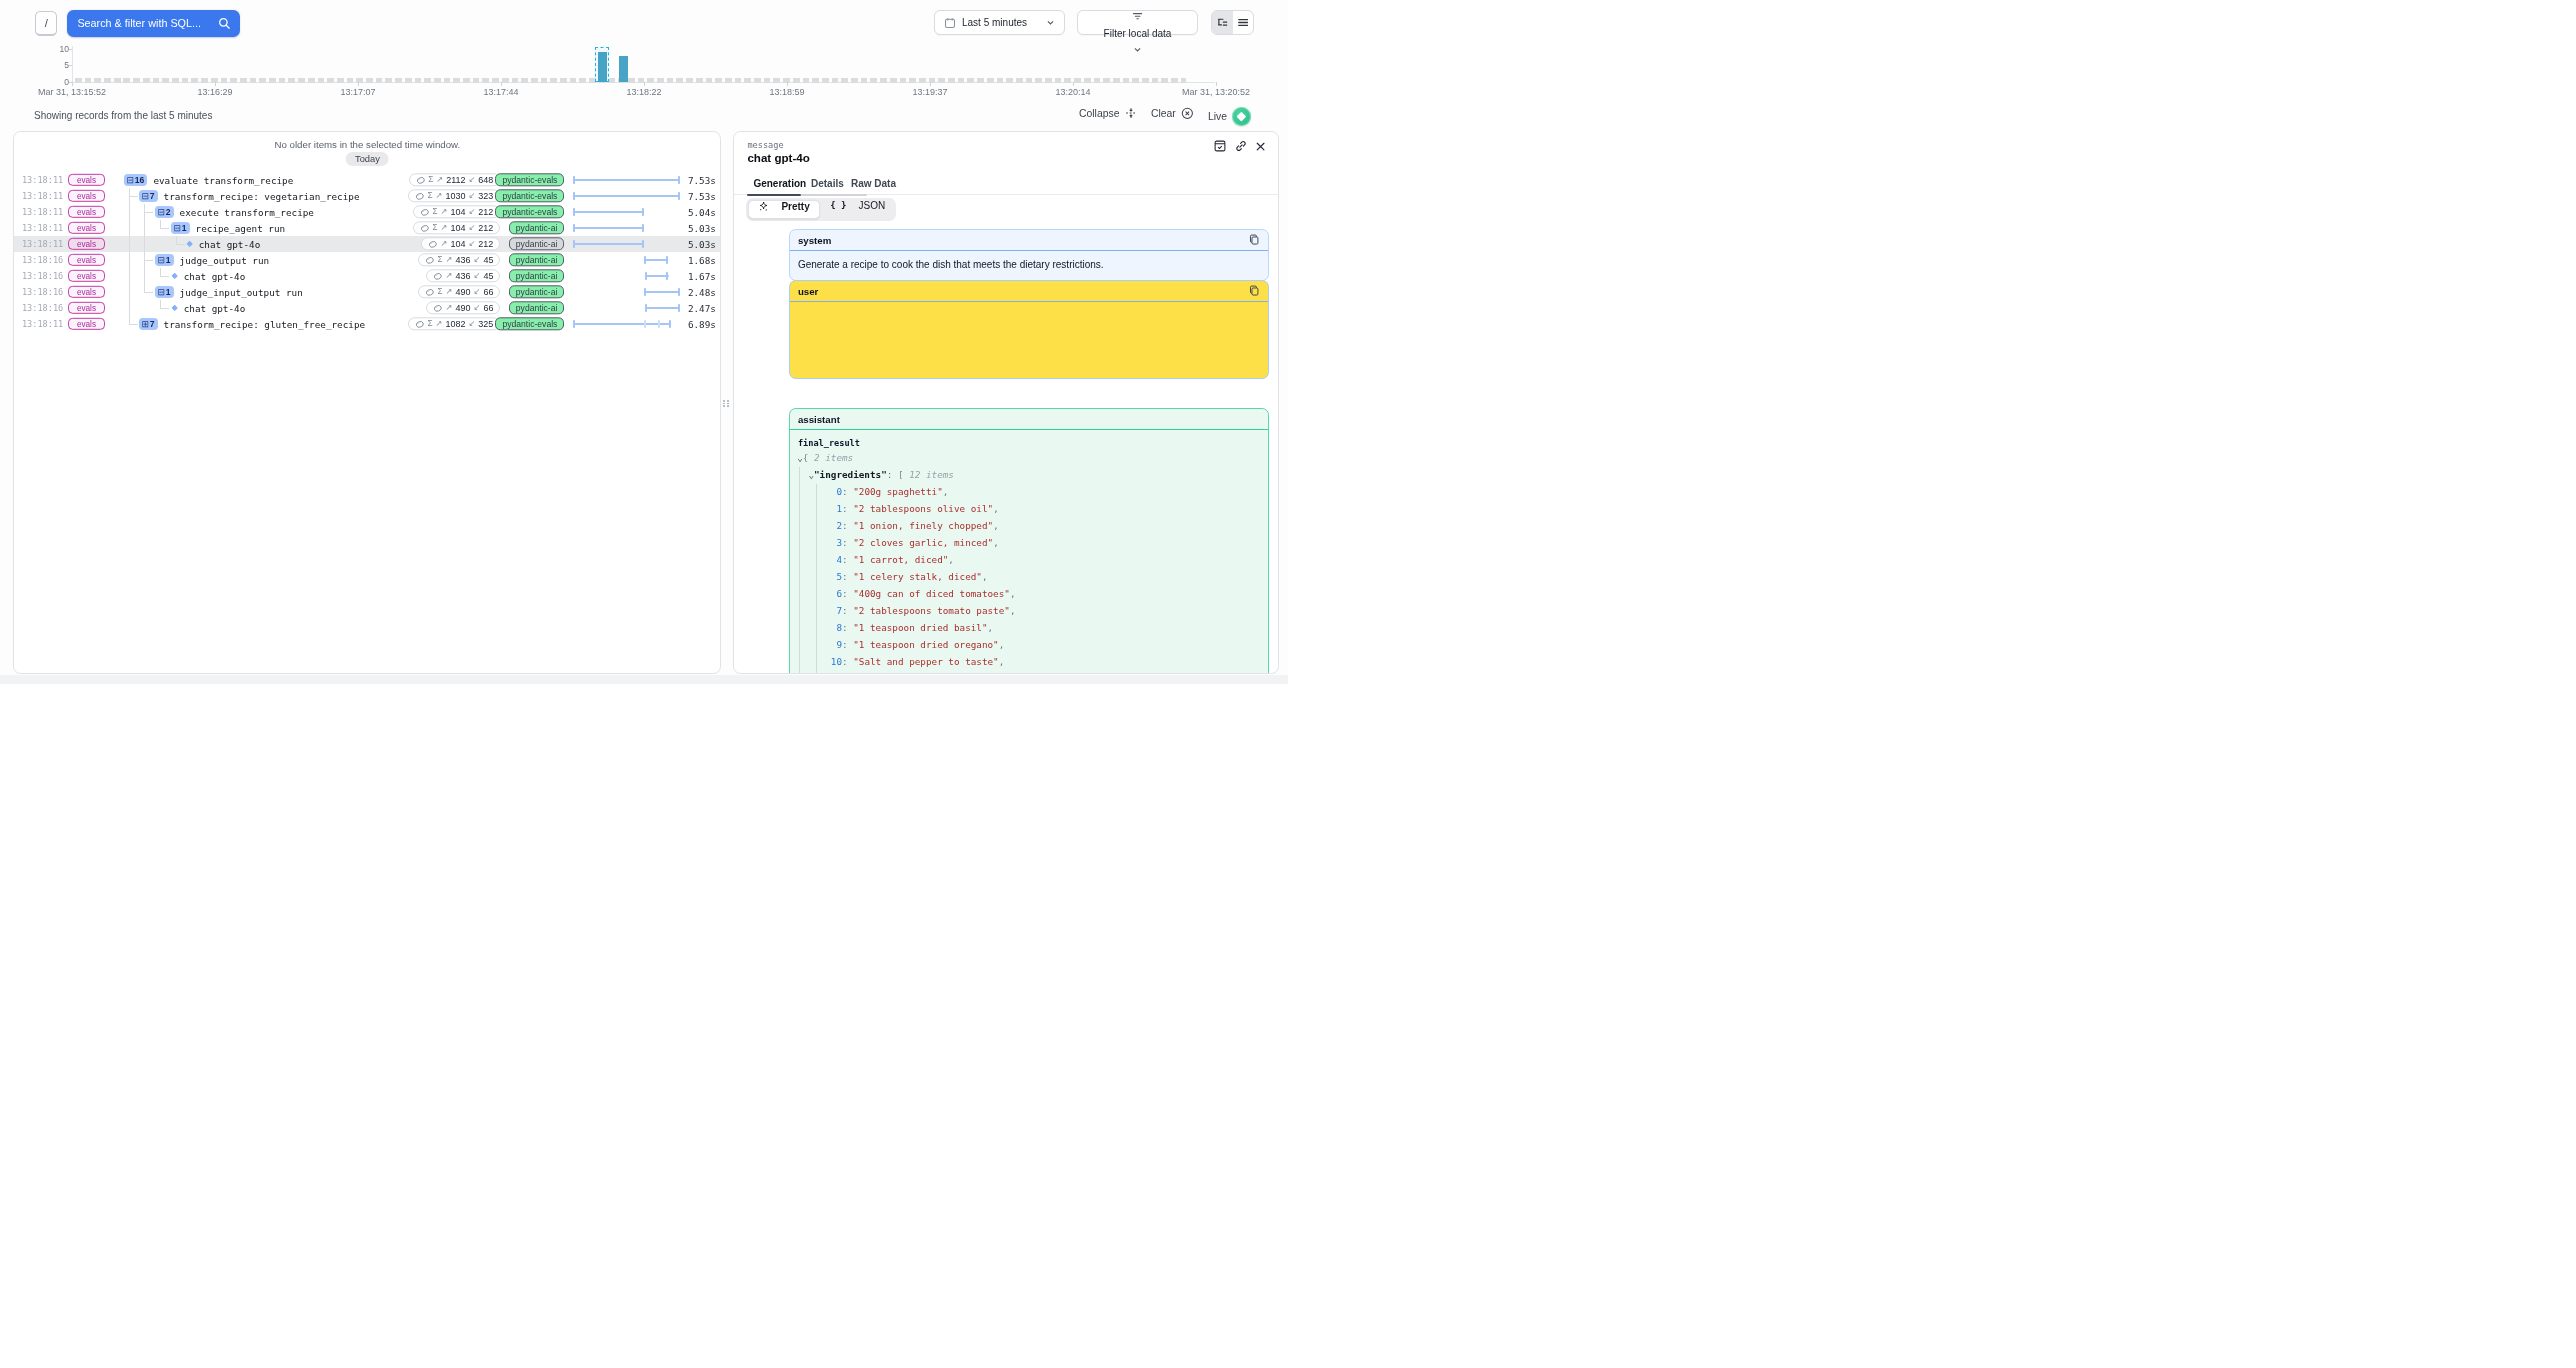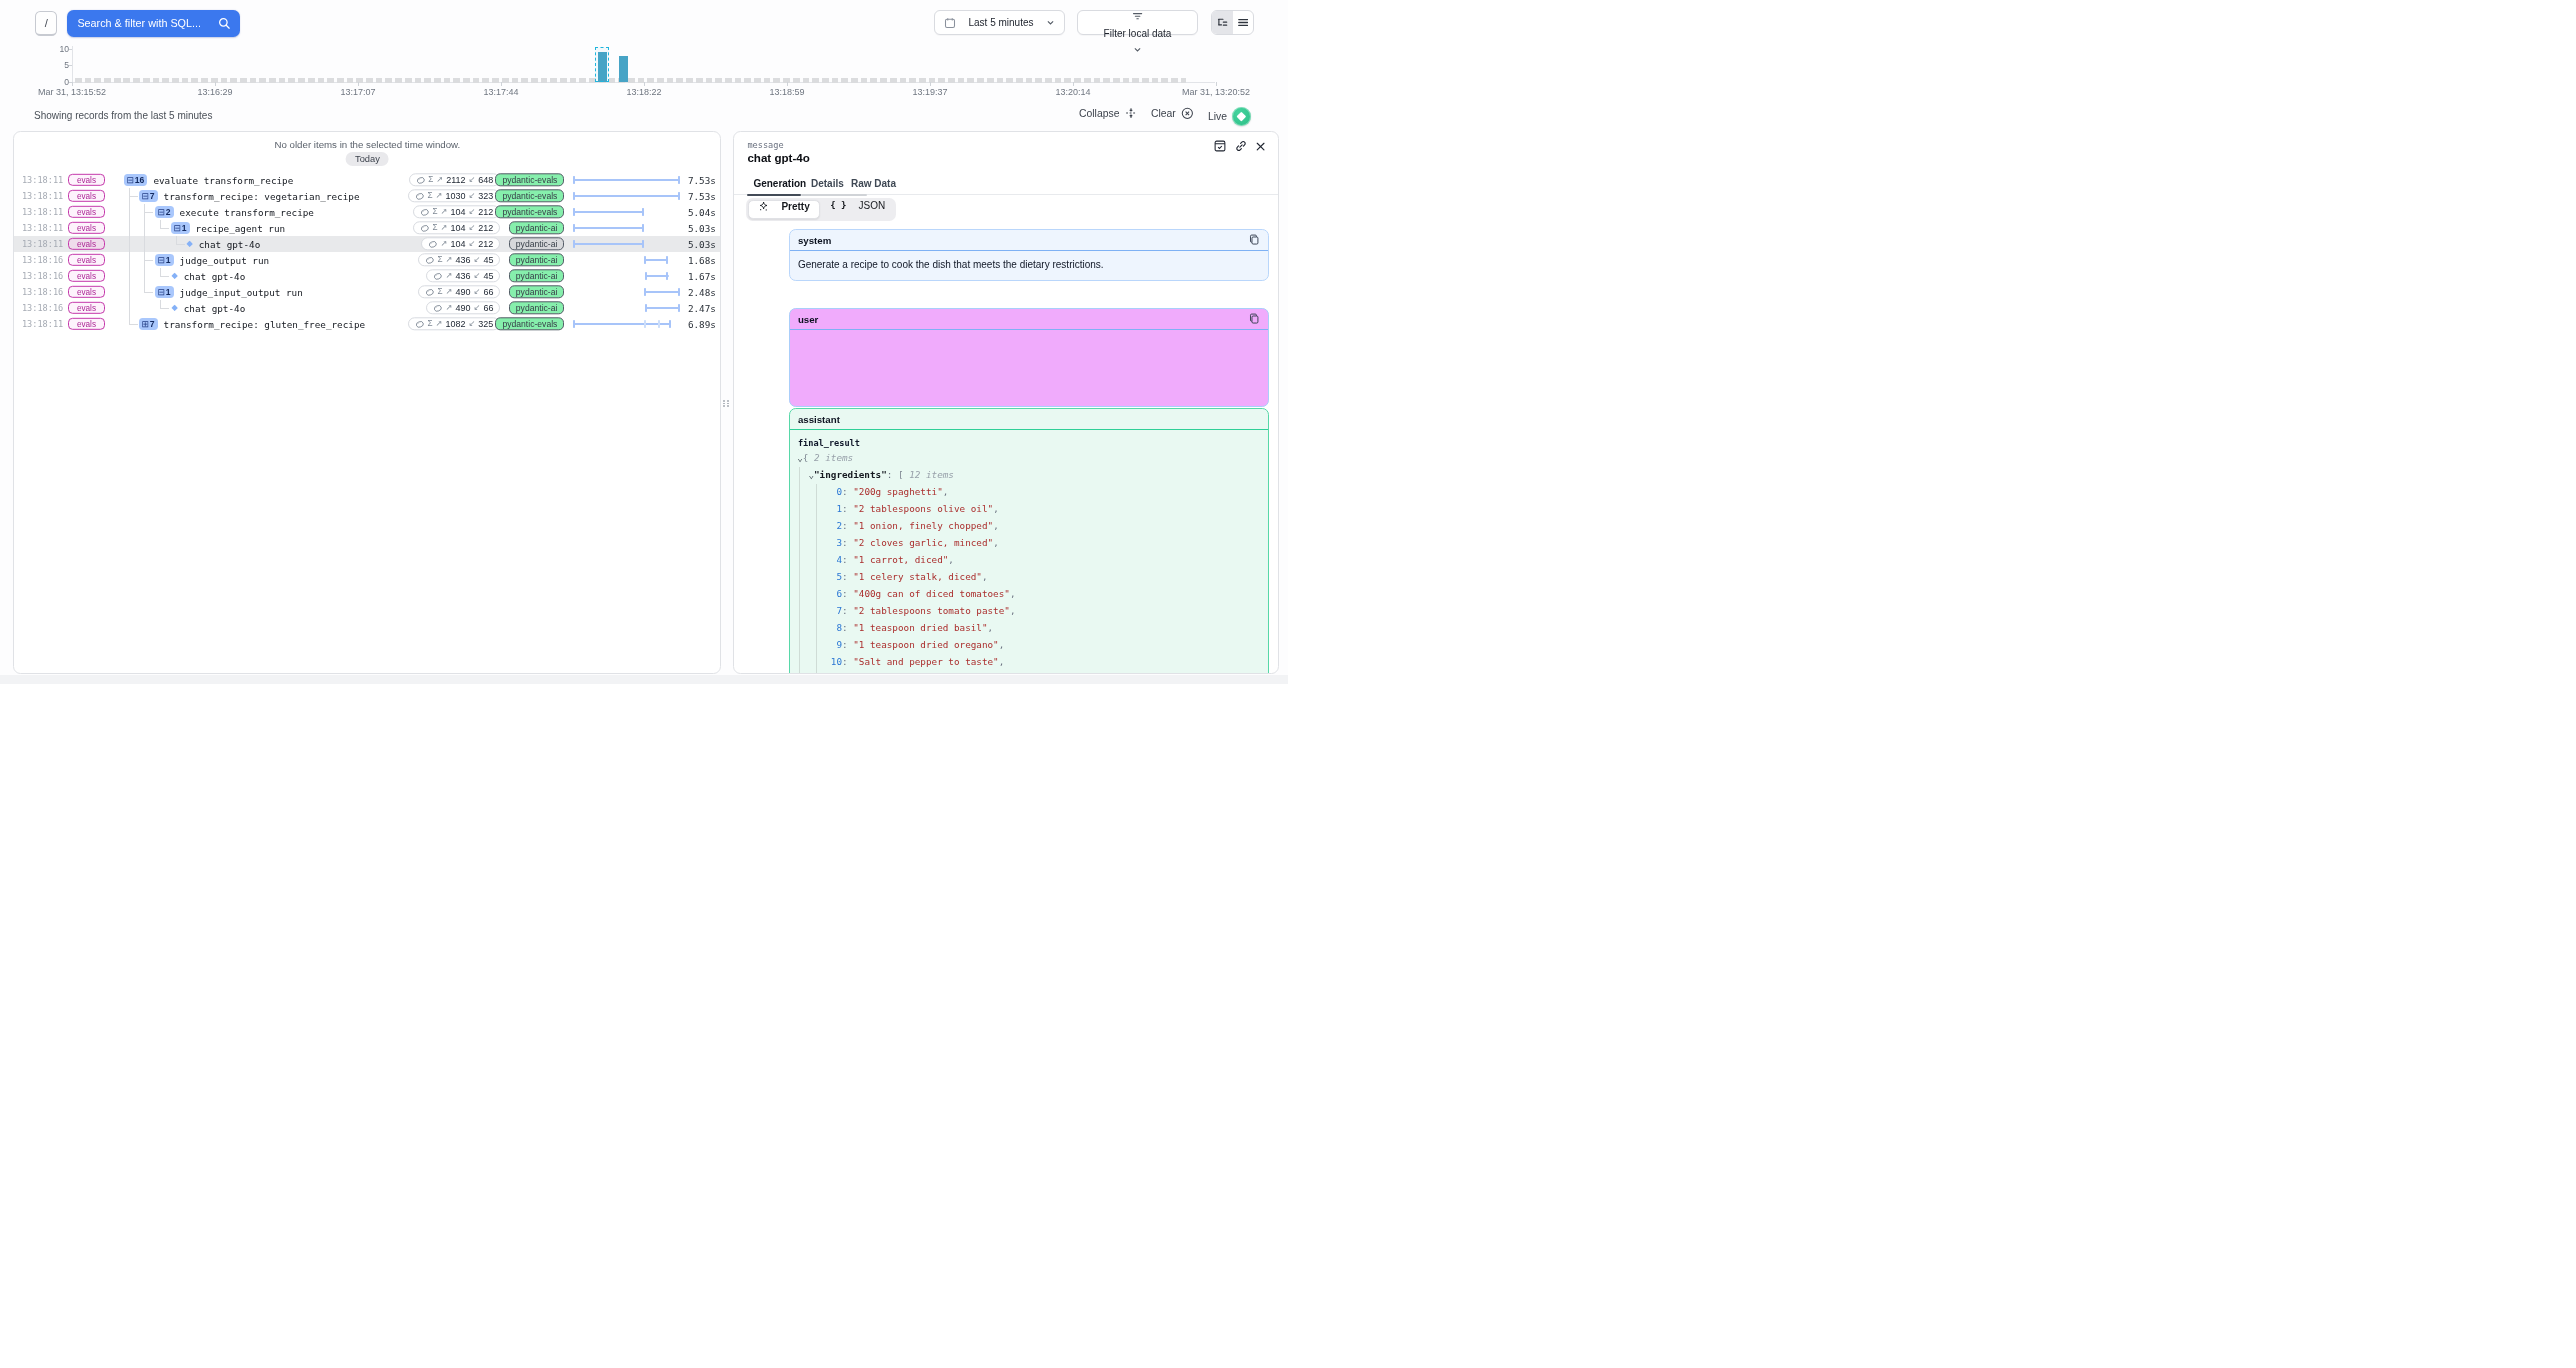--- a/index.html
+++ b/index.html
@@ -12,21 +12,21 @@
   .slash-key { position:absolute; left:35px; top:11.2px; width:22.4px; height:25px; background:#fefefe;
     border:0.7px solid #c7cad1; border-bottom-width:2.2px; border-radius:5.2px; color:#3f4550;
     font-size:11.2px; display:flex; align-items:center; justify-content:center; }
   .search-btn { position:absolute; left:67px; top:9.7px; width:173px; height:27px; background:#3b78ee;
     border:none; border-radius:6.7px; color:#fff; font-size:10.8px; display:flex; align-items:center;
     padding:0 9px 0 10.4px; cursor:pointer; box-shadow:0 0.7px 1.5px rgba(30,60,160,.25); }
   .search-btn .lbl { flex:1; text-align:left; white-space:nowrap; }
   .topbtn { position:absolute; top:10.4px; height:24.6px; background:#fff; border:0.7px solid #d9dbe0;
     border-radius:6px; display:flex; align-items:center; gap:6px; padding:0 9px; font-size:10px;
     color:#1c212b; box-shadow:0 0.7px 0.7px rgba(0,0,0,.03); cursor:pointer; }
-  #time-range-btn { left:934px; width:131px;text-align:center; }
+  #time-range-btn { left:934px; width:131px; }
   #filter-btn { left:1077px; width:121px;flex-direction:column; }
   .view-toggle { position:absolute; left:1211px; top:10.4px; width:43px; height:24.6px; background:#fff;
     border:0.7px solid #d9dbe0; border-radius:6px; display:flex; overflow:hidden; }
   .view-toggle .seg { flex:1; display:flex; align-items:center; justify-content:center; cursor:pointer; }
   .view-toggle .seg.active { background:#e4e5e9; }
 
   
   #chart { position:absolute; left:0; top:41px; width:1288px; height:60px; }
   .yaxis-line { position:absolute; left:72px; top:5.2px; width:0.7px; height:36px; background:#e2e4e8; }
   .xaxis-line { position:absolute; left:72px; top:41px; width:1143px; height:0.7px; background:#e2e4e8; }
@@ -107,21 +107,21 @@
     height:18.6px; border-radius:5.2px; cursor:pointer; }
   .toggle-seg.active { background:#fff; font-weight:700; box-shadow:0 0.7px 1.5px rgba(0,0,0,.08); border:0.7px solid #e0e1e5; }
   .braces { font-family:"DejaVu Sans Mono", monospace; font-size:9px; font-weight:700; }
 
   .msg-card { position:absolute; left:9.7px; width:480px; border-radius:6.7px; overflow:hidden;margin-left:45px; }
   .msg-head { height:21px; display:flex; align-items:center; justify-content:space-between; padding:0 8.2px; }
   .msg-role { font-size:9.7px; font-weight:700; color:#0c1220; }
   .copy-ic { color:#374151; cursor:pointer; display:flex; }
   #card-system { top:97px; height:52px; background:#eef5fe; border:0.7px solid #b9d6fb; }
   #card-system .msg-head { border-bottom:1.1px solid #7eb1f4; }
-  #card-user { top:176px; height:99px; background:#f0abfc; border:0.7px solid #a9cefa; }
+  #card-user { top:148px; height:99px; background:#fde047; border:0.7px solid #a9cefa; }
   #card-user .msg-head { border-bottom:1.1px solid #7eb1f4; }
   #card-assistant { top:276px; height:447px; background:#e9f9f2; border:0.7px solid #57d8a8; }
   #card-assistant .msg-head { border-bottom:1.1px solid #2fcf97; }
   .msg-body { padding:7.5px 8.2px; font-size:10px; color:#111827; }
   #user-pre { white-space:pre; font-family:"Liberation Sans", sans-serif; font-size:10px; line-height:15px; color:#111827; }
   .fr-label { font-family:"DejaVu Sans Mono", monospace; font-size:8.6px; font-weight:700; color:#0f172a;
     padding:7.5px 8.2px 1.5px; }
   #json-tree { position:relative; white-space:pre; font-family:"DejaVu Sans Mono", monospace; font-size:9.3px;
     line-height:17px; padding:0 8.2px 6px 7.5px; color:#14181f; }
   .j-caret { color:#444c56; } .j-punct { color:#7d8691; } .j-count { color:#98a1aa; font-style:italic; }

